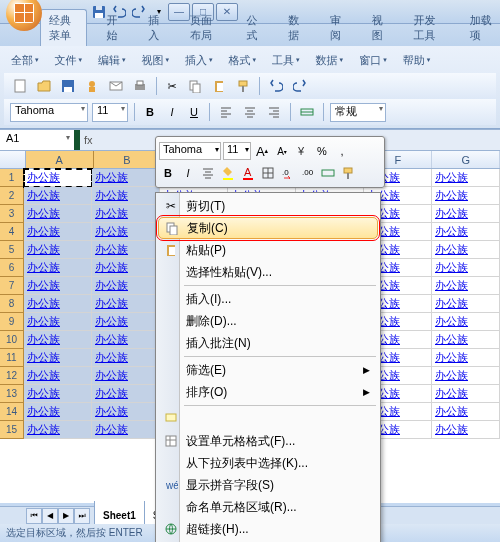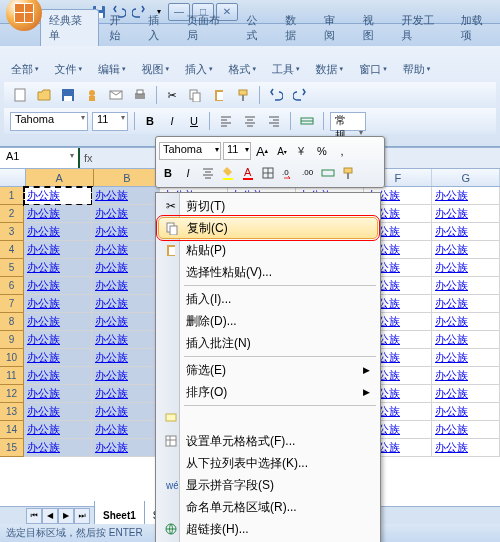--- a/index.html
+++ b/index.html
@@ -6,34 +6,34 @@
 body { width: 500px; height: 542px; background: #c5d9f1; overflow: hidden; font-size: 11px; position: relative; }
 .titlebar { height: 24px; background: linear-gradient(#d7e4f2, #bdd3ed); display: flex; align-items: center; padding: 0 4px; border-bottom: 1px solid #8ba8ce; }
 .orb { width: 36px; height: 36px; border-radius: 50%; background: radial-gradient(circle at 30% 30%, #fff, #f9b44e 40%, #c85d1e); margin: 2px 4px 0 2px; position: relative; z-index: 5; display: flex; align-items: center; justify-content: center; }
 .orb-inner { width: 20px; height: 20px; background: #fff; border-radius: 3px; display: grid; grid-template: 1fr 1fr / 1fr 1fr; gap: 1px; padding: 1px; }
 .orb-inner span { background: #e8812f; }
 .qat { display: flex; gap: 2px; margin-left: 44px; }
 .qat-btn { width: 18px; height: 18px; border: 1px solid transparent; border-radius: 2px; display: flex; align-items: center; justify-content: center; }
 .title-text { flex: 1; text-align: center; font-size: 12px; color: #3b5a82; }
 .win-controls { display: flex; gap: 2px; }
 .win-btn { width: 22px; height: 18px; background: linear-gradient(#e7f0fc, #c0d5ef); border: 1px solid #6e8cb4; border-radius: 2px; display: flex; align-items: center; justify-content: center; font-size: 10px; color: #4a6a9a; }
-.tabs { height: 22px; display: flex; align-items: flex-end; padding-left: 40px; gap: 2px; background: linear-gradient(#c9dbf0, #bdd3ed); }
+.tabs { height: 22px; display: flex; align-items: flex-end; padding-left: 40px; gap: 11px; background: linear-gradient(#c9dbf0, #bdd3ed); }
 .tab { padding: 3px 8px 3px; font-size: 11px; color: #3b5a82; border-radius: 3px 3px 0 0; cursor: pointer; }
 .tab.active { background: #e6eef9; border: 1px solid #8ba8ce; border-bottom: none; }
-.ribbon { background: linear-gradient(#eaf1fb, #d6e3f3); border-bottom: 1px solid #8ba8ce; padding: 12px 4px; }
+.ribbon { background: linear-gradient(#eaf1fb, #d6e3f3); border-bottom: 1px solid #8ba8ce; padding: 3px 4px; }
 .ribbon-row { display: flex; gap: 2px; align-items: center; height: 22px; }
 .ribbon-btn { padding: 2px 6px; font-size: 11px; color: #3b5a82; border: 1px solid transparent; border-radius: 2px; display: flex; align-items: center; gap: 2px; }
 .ribbon-btn .dd { font-size: 7px; color: #3b5a82; }
 .toolbar { background: linear-gradient(#f5f9fe, #dde8f7); padding: 3px 6px; display: flex; align-items: center; gap: 4px; height: 26px; }
 .tb-sep { width: 1px; height: 18px; background: #9ab3d4; margin: 0 2px; }
 .tb-btn { min-width: 18px; height: 20px; display: flex; align-items: center; justify-content: center; border: 1px solid transparent; border-radius: 2px; padding: 0 2px; }
 .tb-select { height: 19px; border: 1px solid #9ab3d4; background: #fff; font-size: 11px; padding: 0 14px 0 4px; position: relative; }
 .tb-select::after { content: "▾"; position: absolute; right: 2px; font-size: 8px; color: #666; }
 .namebox-row { height: 22px; display: flex; background: #e4ecf7; border-top: 1px solid #9ab3d4; border-bottom: 1px solid #9ab3d4; }
-.namebox { width: 80px; background: #fff; border-right: 2px solid #14532d; padding: 2px 20px 2px 6px; font-size: 11px; position: relative; }
+.namebox { width: 80px; background: #fff; border-right: 6px solid #14532d; padding: 2px 20px 2px 6px; font-size: 11px; position: relative; }
 .namebox::after { content: "▾"; position: absolute; right: 4px; top: 3px; font-size: 8px; color: #666; }
 .fx-area { display: flex; align-items: center; padding: 0 4px; gap: 4px; }
 .grid-area { position: relative; height: 352px; background: #fff; }
 .col-headers { display: flex; height: 18px; background: linear-gradient(#f5f9fe, #dde8f7); border-bottom: 1px solid #9ab3d4; }
 .rowhead-corner { width: 26px; border-right: 1px solid #9ab3d4; }
 .col-h { width: 68px; text-align: center; font-size: 11px; border-right: 1px solid #c4d2e6; line-height: 18px; color: #3b5a82; }
 .col-h.sel { background: #f8cf7e; border-color: #b78a3c; }
 .grid-body { display: flex; }
 .row-headers { width: 26px; }
 .row-h { height: 18px; text-align: center; font-size: 10px; border-bottom: 1px solid #c4d2e6; border-right: 1px solid #9ab3d4; background: linear-gradient(90deg, #f5f9fe, #dde8f7); line-height: 18px; color: #3b5a82; }
@@ -250,21 +250,21 @@
         </svg>
       </div>
     <div class="tb-sep"></div>
     <div class="tb-btn">
         <svg width="14" height="14">
           <rect x="1" y="4" width="12" height="6" fill="none" stroke="#2a8a4a"></rect>
           <path d="M1 7h12" stroke="#2a8a4a"></path>
         </svg>
       </div>
     <div class="tb-sep"></div>
-    <div class="tb-select" style="width:36px">常规</div>
+    <div class="tb-select" style="width:56px">常规</div>
   </div>
 </div>
 
 <div class="namebox-row">
   <div class="namebox">A1</div>
   <div class="fx-area">
     <span style="color:#555">fx</span>
   </div>
 </div>
 

